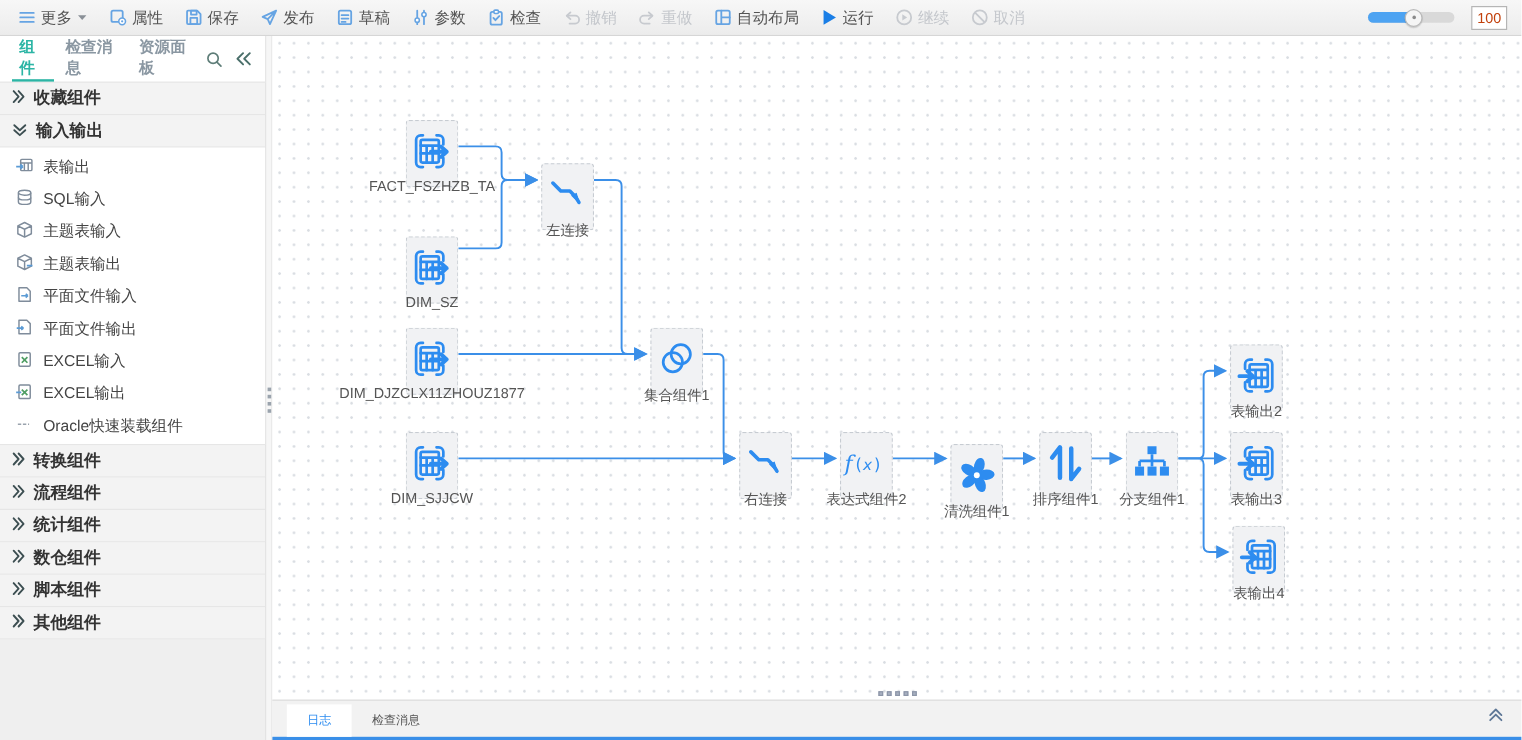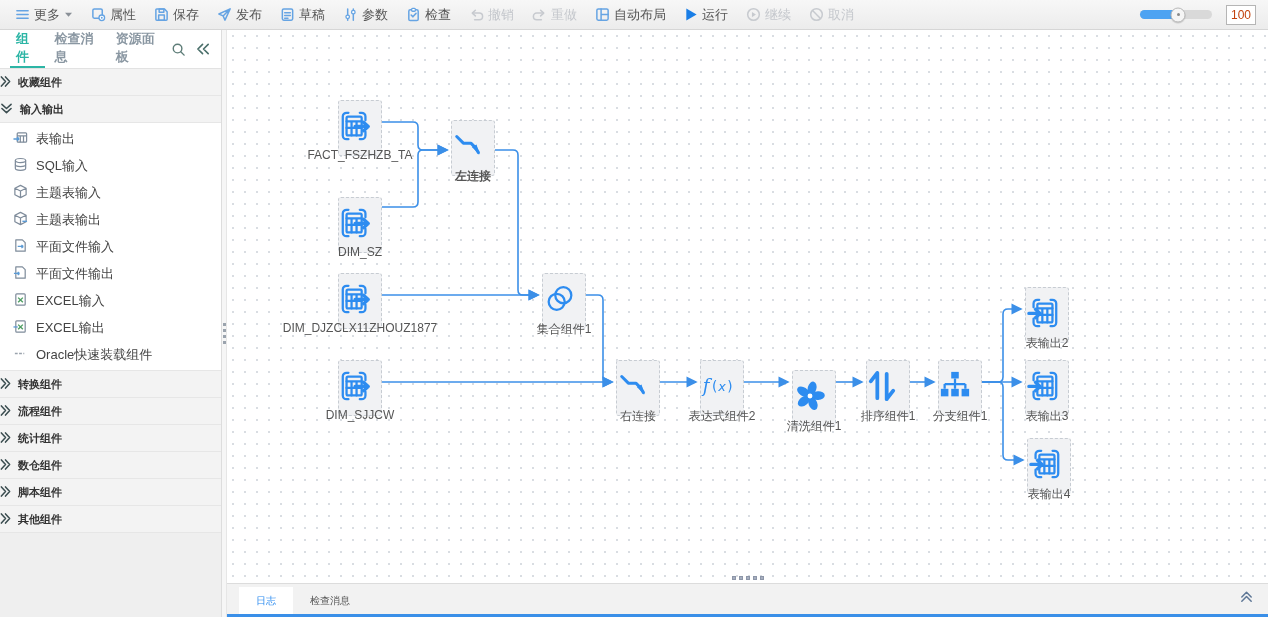--- a/index.html
+++ b/index.html
@@ -29,40 +29,40 @@
   
   .sidebar { flex:0 0 222px; width:222px; background:#efefef; border-right:1px solid #ddd;
              display:flex; flex-direction:column; }
   .side-tabs { flex:0 0 33px; background:#fff; display:flex; align-items:stretch; padding:0 0 0 10px;
                border-bottom:1px solid #e2e2e2; }
   .side-tab { font-size:13px; font-weight:bold; color:#8a97a2; display:flex; align-items:center;
               padding:0 6px; margin-right:4px; cursor:pointer; border-bottom:2px solid transparent; }
   .side-tab.active { color:#2cb5a5; border-bottom-color:#2cb5a5; }
   .side-tools { margin-left:auto; display:flex; align-items:center; gap:10px; padding-right:10px; }
   .side-tools svg { display:block; cursor:pointer; }
-  .acc-header { height:27px; display:flex; align-items:center; gap:7px; padding:0 0; background:#f3f3f3;
-                border-bottom:1px solid #e6e6e6; font-size:11px; font-weight:bold; color:#333; cursor:pointer; }
+  .acc-header { height:27px; display:flex; align-items:center; gap:7px; padding:0 10px; background:#f3f3f3;
+                border-bottom:1px solid #e6e6e6; font-size:14px; font-weight:bold; color:#333; cursor:pointer; }
   .item-list { background:#fff; border-bottom:1px solid #e6e6e6; padding:2px 0; }
   .side-item { height:27px; display:flex; align-items:center; gap:8px; padding:0 10px 0 13px;
                font-size:13px; color:#444; cursor:pointer; }
   .acc-rest { flex:1; background:#efefef; }
 
   
   .v-splitter { flex:0 0 5px; width:5px; background:#f6f6f6; border-right:1px solid #e6e6e6; position:relative; cursor:col-resize; }
   .v-grip { position:absolute; top:283px; left:0; width:5px; height:40px;
             display:flex; flex-direction:column; gap:3px; align-items:center; justify-content:center; }
   .v-grip i { width:3px; height:3px; background:#9aa3ad; display:block; }
 
   
   .canvas-col { flex:1; display:flex; flex-direction:column; min-width:0; }
   .canvas { flex:1; position:relative; overflow:hidden; background-color:#fff;
             background-image:radial-gradient(#d9dde2 1px, transparent 1.2px);
             background-size:12px 12px; }
   .node { position:absolute; width:44px; height:56px; background:#f1f2f4; border:1px dashed #c7ccd2;
-          border-radius:3px; display:flex; align-items:center; justify-content:flex-start; cursor:pointer; }
+          border-radius:3px; display:flex; align-items:center; justify-content:center; cursor:pointer; }
   .node-label { position:absolute; top:47px; left:50%; transform:translateX(-50%); width:170px;
                 text-align:center; font-size:12px; color:#555; pointer-events:none; }
   .edges-svg { position:absolute; inset:0; width:100%; height:100%; pointer-events:none; }
   .h-grip { position:absolute; left:50%; bottom:1px; transform:translateX(-50%);
             display:flex; gap:3px; cursor:row-resize; padding:2px; }
   .h-grip i { width:4px; height:4px; background:#a7afc0; border:1px solid #8d96a8; display:block; }
 
   
   .bottom-panel { flex:0 0 34px; background:#f2f2f2; border-top:1px solid #dcdcdc;
                   display:flex; align-items:flex-end; position:relative; border-bottom:3px solid #3a8fe8; }
@@ -401,21 +401,21 @@
           </div>
           <div class="node" style="left: 111px; top: 155px; margin-top: 12px;">
             <span><svg width="34" height="34" viewBox="0 0 36 36">
       <path d="M10,4 H8 a4,4 0 0 0 -4,4 v20 a4,4 0 0 0 4,4 h2 M22,4 h2 a4,4 0 0 1 4,4 v4 M28,24 v4 a4,4 0 0 1 -4,4 h-2" fill="none" stroke="#2d8cf0" stroke-width="2.4" stroke-linecap="round" stroke-linejoin="round"></path>
       <rect x="8" y="8" width="16" height="20" rx="1.5" fill="none" stroke="#2d8cf0" stroke-width="2.4" stroke-linecap="round" stroke-linejoin="round"></rect>
       <path d="M8,13 H24 M13.3,13 V28 M18.6,13 V28 M8,20 H24" fill="none" stroke="#2d8cf0" stroke-width="2.4" stroke-linecap="round" stroke-linejoin="round"></path>
       <path d="M17,18.5 H31 M31,18.5 L26,14 M31,18.5 L26,23" fill="none" stroke="#2d8cf0" stroke-width="3.4" stroke-linecap="round" stroke-linejoin="round"></path>
               </svg></span>
             <span class="node-label">DIM_SZ</span>
           </div>
-          <div class="node" style="left: 224px; top: 90px; font-weight: bold;">
+          <div class="node" style="left: 224px; top: 106px;">
             <span><svg width="34" height="34" viewBox="0 0 36 36">
       <path d="M5,8 L12,15 H20 L25,20" fill="none" stroke="#2d8cf0" stroke-width="3.2" stroke-linecap="round" stroke-linejoin="round"></path>
       <path d="M21,19 L29,27 L26,16.5 Z" fill="#2d8cf0"></path>
       <path d="M25,20 L28,25" stroke="#2d8cf0" stroke-width="3.2" stroke-linecap="round"></path>
               </svg></span>
             <span class="node-label">左连接</span>
           </div>
           <div class="node" style="left: 111px; top: 243px;">
             <span><svg width="34" height="34" viewBox="0 0 36 36">
       <path d="M10,4 H8 a4,4 0 0 0 -4,4 v20 a4,4 0 0 0 4,4 h2 M22,4 h2 a4,4 0 0 1 4,4 v4 M28,24 v4 a4,4 0 0 1 -4,4 h-2" fill="none" stroke="#2d8cf0" stroke-width="2.4" stroke-linecap="round" stroke-linejoin="round"></path>

